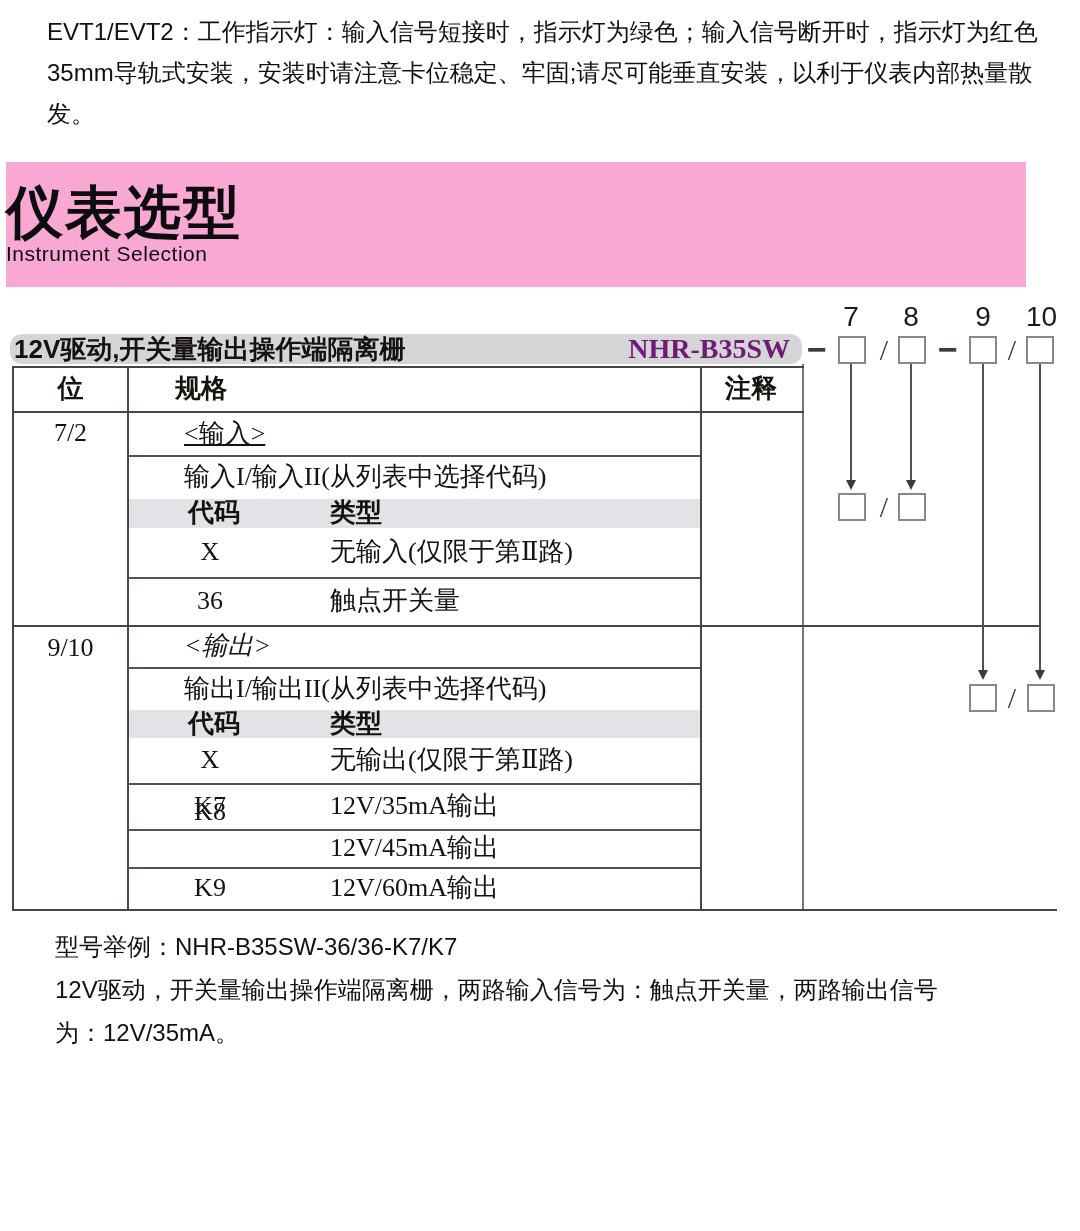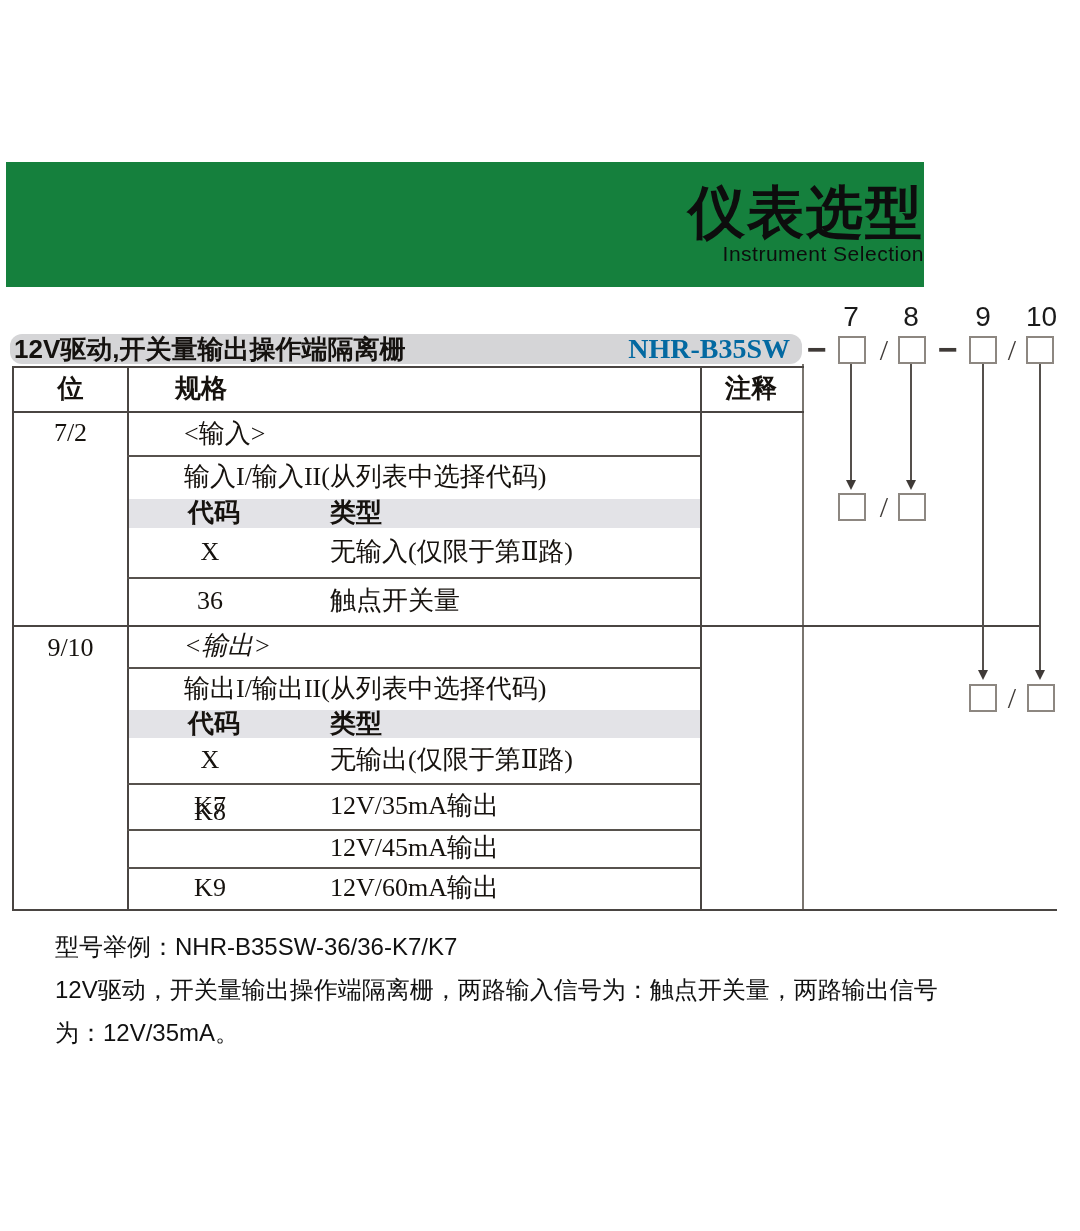--- a/index.html
+++ b/index.html
@@ -3,32 +3,32 @@
 <meta charset="utf-8">
 <style>
   html,body{margin:0;padding:0;background:#fff;}
   .page{position:relative;width:1080px;height:1231px;background:#ffffff;overflow:hidden;}
   .abs{position:absolute;}
 
   
   .intro{left:47px;top:11px;width:1000px;font:500 24px/41px "Liberation Sans","DejaVu Sans",sans-serif;color:#101010;}
 
   
-  .banner{left:6px;width:918px;background:#15803d;text-align:right;color:#0d0d0d;}
+  .banner{left:6px;width:1020px;background:#f9a8d4;text-align:left;color:#0d0d0d;}
   .banner-sel{top:162px;height:125px;}
   .banner-wir{top:1085px;height:137px;}
   .banner .b-title{font:700 57px/60px "Liberation Sans","DejaVu Sans",sans-serif;letter-spacing:2px;}
   .banner-sel .b-title{margin-top:20px;}
   .banner-wir .b-title{margin-top:22px;}
   .banner .b-sub{font:400 21px/24px "Liberation Sans","DejaVu Sans",sans-serif;letter-spacing:0.5px;}
 
   
   .strip{left:10px;top:334px;width:792px;height:30px;background:#d5d5d7;display:flex;align-items:center;justify-content:space-between;border-radius:12px;}
   .strip .desc{font:700 26px/30px "Liberation Sans","DejaVu Sans",sans-serif;color:#15120f;padding-left:4px;}
-  .strip .model{font:700 28px/30px "Liberation Serif","DejaVu Serif",serif;color:#0369a1;padding-right:12px;}
+  .strip .model{font:700 28px/30px "Liberation Serif","DejaVu Serif",serif;color:#701a75;padding-right:12px;}
 
   
   .gl{position:absolute;background:#4a4542;}
   .gl-sub{position:absolute;background:#57524d;}
   .gl-right{position:absolute;background:#7a756f;}
 
   
   .band{position:absolute;left:129px;width:571px;background:#e3e3e7;}
 
   
@@ -47,20 +47,24 @@
   .ahead{position:absolute;width:0;height:0;border-left:5px solid transparent;border-right:5px solid transparent;border-top:10px solid #3f3a37;}
 
   
   .example{left:55px;top:925px;width:980px;font:500 24px/43px "Liberation Sans","DejaVu Sans",sans-serif;color:#111111;}
 </style>
 </head>
 <body>
 
 <div class="page">
 
+  <div class="abs intro">
+    <div>EVT1/EVT2：工作指示灯：输入信号短接时，指示灯为绿色；输入信号断开时，指示灯为红色</div>
+    <div>35mm导轨式安装，安装时请注意卡位稳定、牢固;请尽可能垂直安装，以利于仪表内部热量散发。</div>
+  </div>
 
   <div class="abs banner banner-sel">
     <div class="b-title">仪表选型</div>
     <div class="b-sub">Instrument Selection</div>
   </div>
 
   <div class="abs strip">
     <span class="desc">12V驱动,开关量输出操作端隔离栅</span>
     <span class="model">NHR-B35SW</span>
   </div>
@@ -85,21 +89,21 @@
     <div class="gl-sub" style="left:127px;top:867px;width:573px;height:1.5px;"></div>
 
     <div class="band" style="top:499px;height:29px;"></div>
     <div class="band" style="top:710px;height:28px;"></div>
 
     <span class="tcell tbold cpos" style="top:374px;">位</span>
     <span class="tcell tbold" style="left:175px;top:374px;">规格</span>
     <span class="tcell tbold" style="left:700px;width:102px;text-align:center;top:374px;">注释</span>
 
     <span class="tcell cpos" style="top:418px;">7/2</span>
-    <span class="tcell" style="left:184px;top:419px;">&lt;输入&gt;</span>
+    <span class="tcell" style="left:184px;top:419px;text-decoration:underline;">&lt;输入&gt;</span>
     <span class="tcell" style="left:184px;top:462px;">输入I/输入II(从列表中选择代码)</span>
     <span class="tcell tbold" style="left:188px;top:498px;">代码</span>
     <span class="tcell tbold" style="left:330px;top:498px;">类型</span>
     <span class="tcell ccode" style="top:537px;">X</span>
     <span class="tcell" style="left:330px;top:537px;">无输入(仅限于第Ⅱ路)</span>
     <span class="tcell ccode" style="top:586px;">36</span>
     <span class="tcell" style="left:330px;top:586px;">触点开关量</span>
 
     <span class="tcell cpos" style="top:633px;">9/10</span>
     <span class="tcell" style="left:184px;top:631px;font-style:italic;">&lt;输出&gt;</span>

